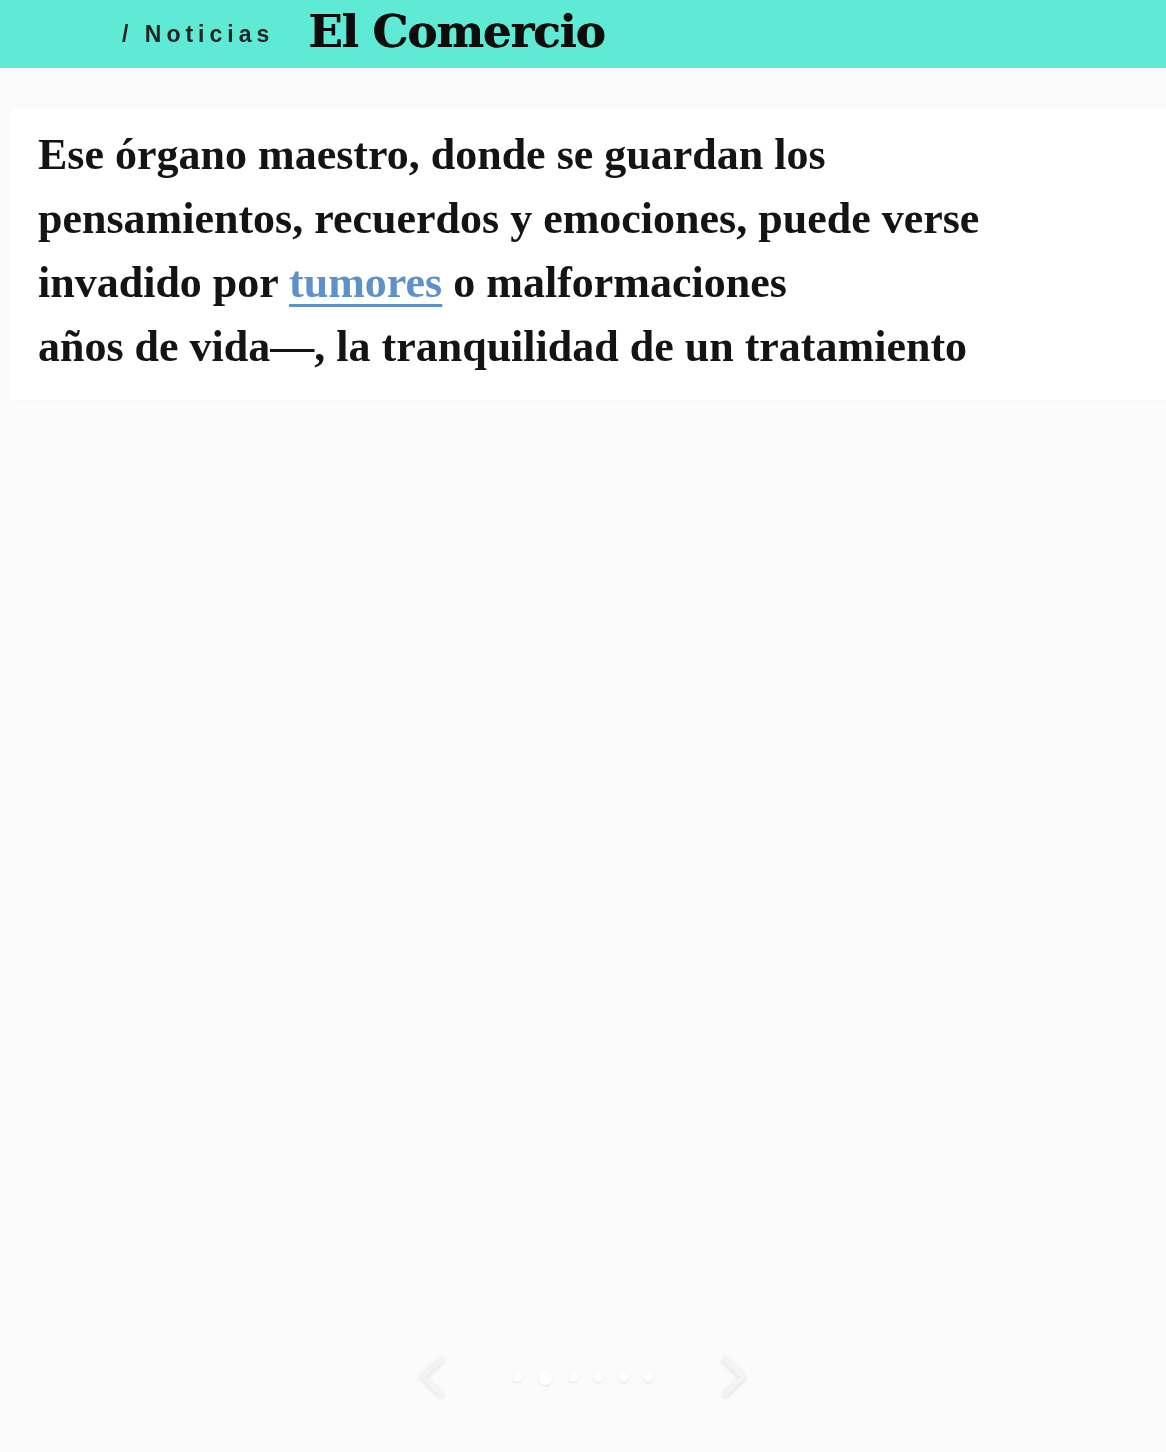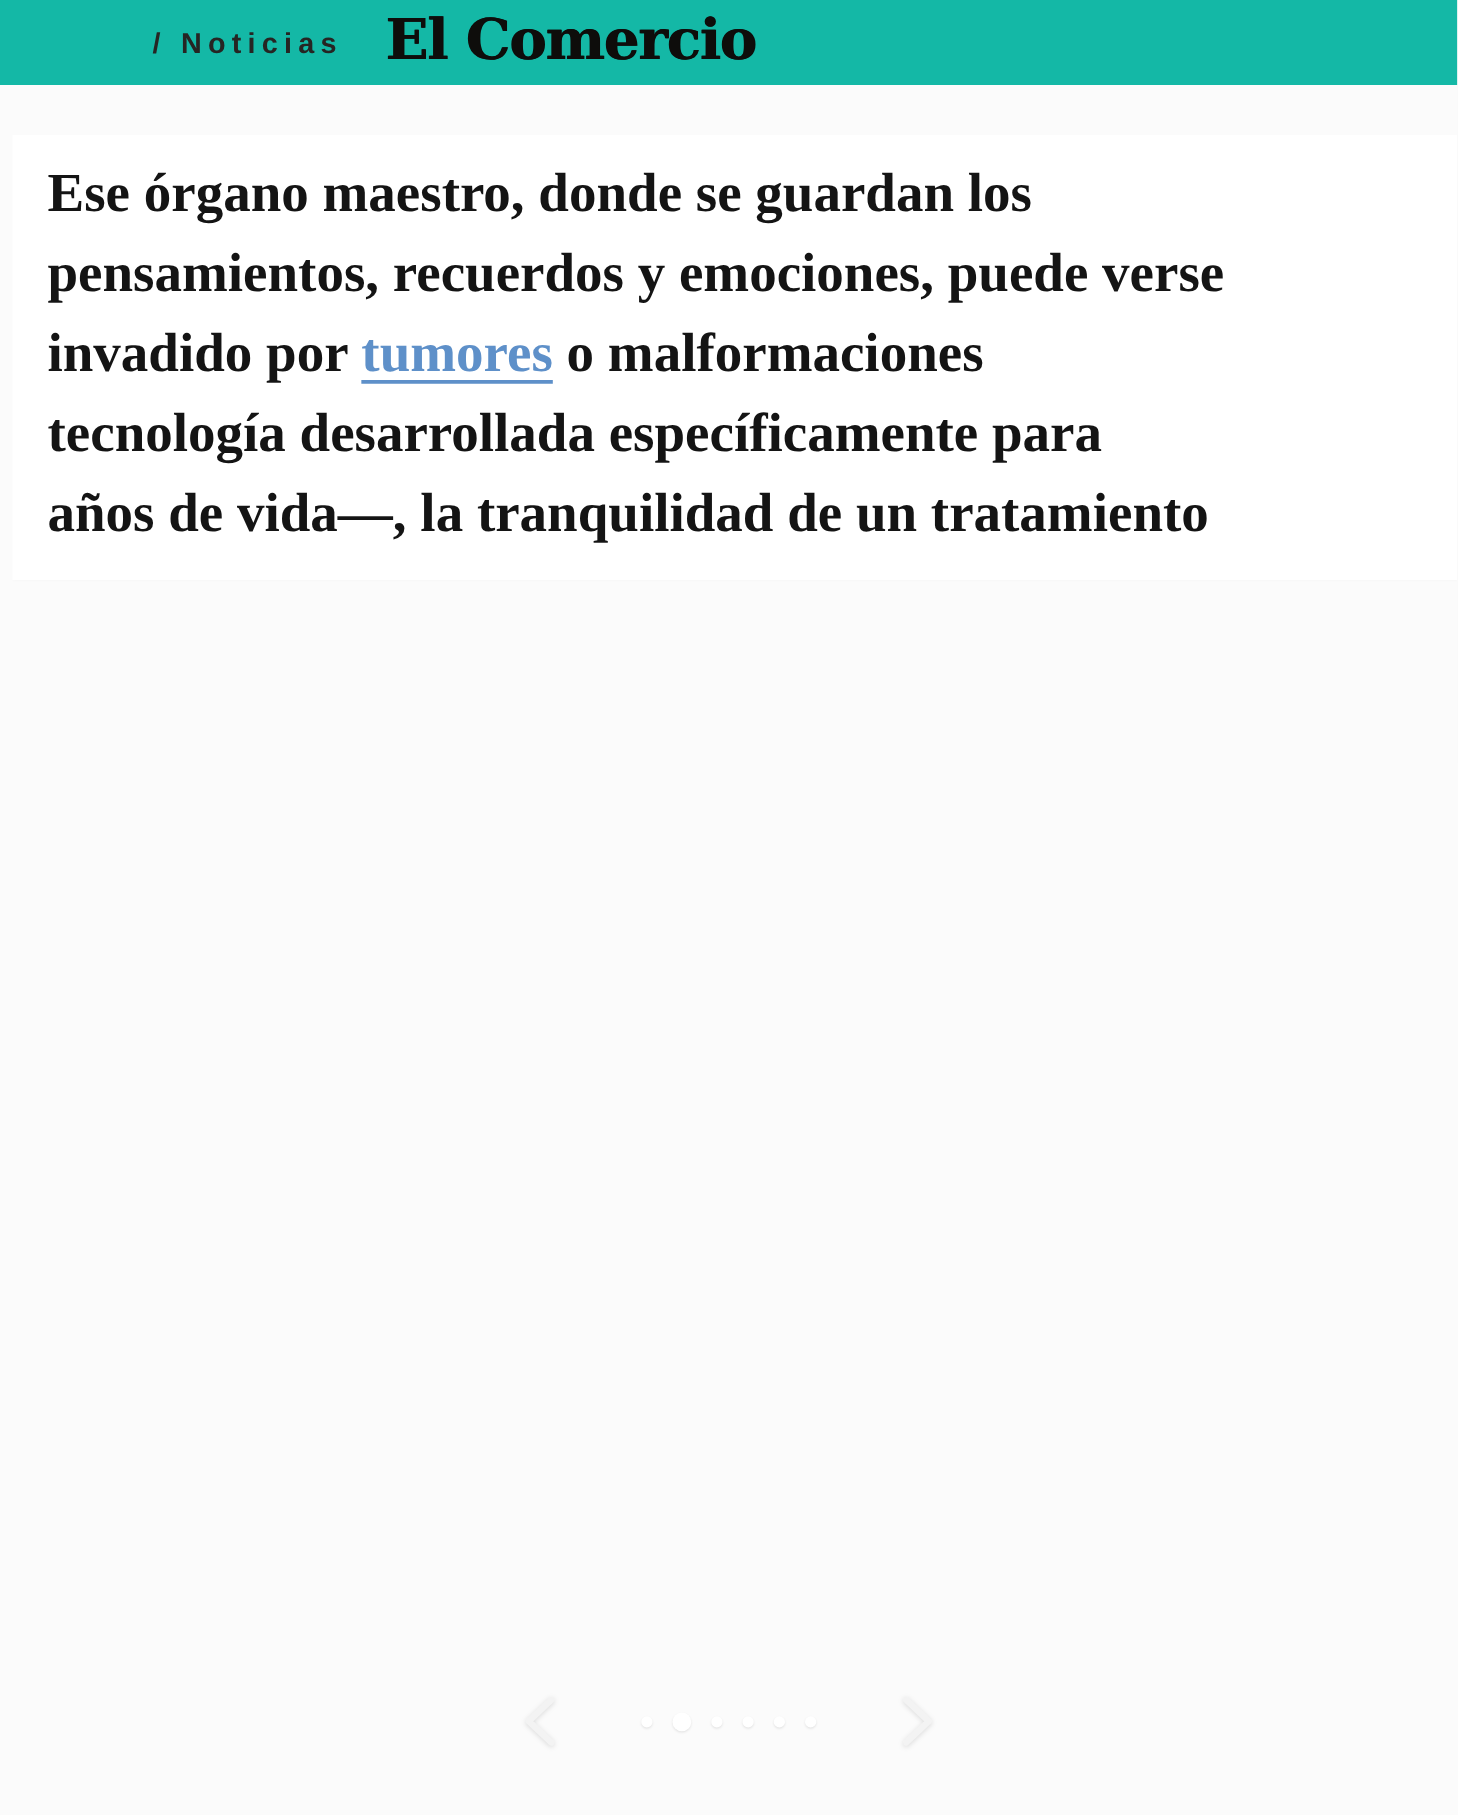--- a/index.html
+++ b/index.html
@@ -115,31 +115,30 @@
   .dot.active {
     width: 15px;
     height: 15px;
   }
 </style>
 </head>
 <body>
 
 <div class="screen">
 
-  <header class="site-header" style="background: #14b8a6;">
+  <header class="site-header" style="background: #5eead4;">
     <span class="breadcrumb">/ Noticias</span>
     <span class="logo">El Comercio</span>
   </header>
 
   <section class="article-card">
     <div class="paragraph" style="color: rgb(20, 20, 20);">
       <div class="pline">Ese órgano maestro, donde se guardan los</div>
       <div class="pline">pensamientos, recuerdos y emociones, puede verse</div>
       <div class="pline"><span>invadido por </span><a class="article-link" style="color: rgb(94, 144, 201);">tumores</a><span> o malformaciones</span></div>
-      <div class="pline">tecnología desarrollada específicamente para</div>
       <div class="pline">años de vida—, la tranquilidad de un tratamiento</div>
     </div>
   </section>
 
   <div class="carousel-controls">
     <button class="carousel-arrow">
       <span style="display:flex;">
         <svg width="34" height="42" viewBox="0 0 34 42" fill="none">
           <polyline points="26,4 8,21 26,38" stroke="#f3f3f3" stroke-width="5" stroke-linecap="round" stroke-linejoin="round"></polyline>
         </svg>

